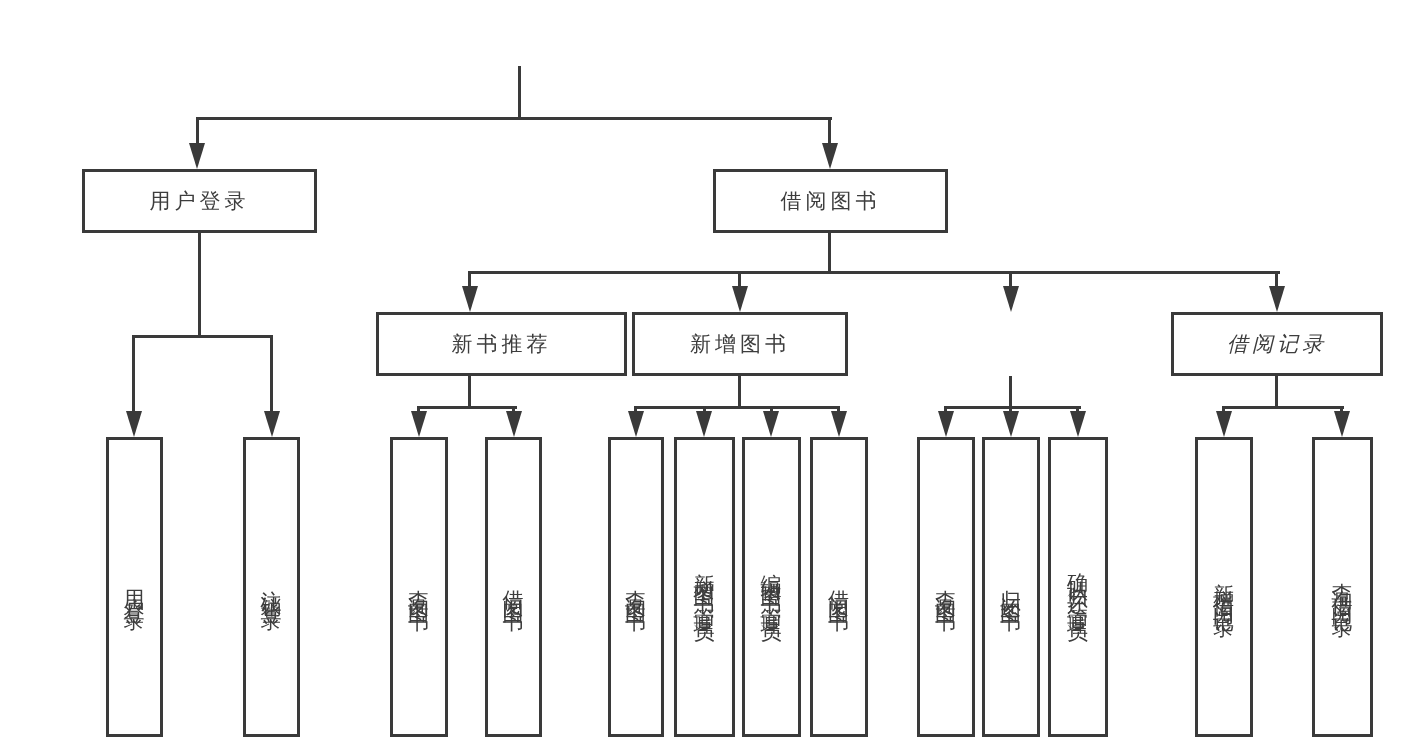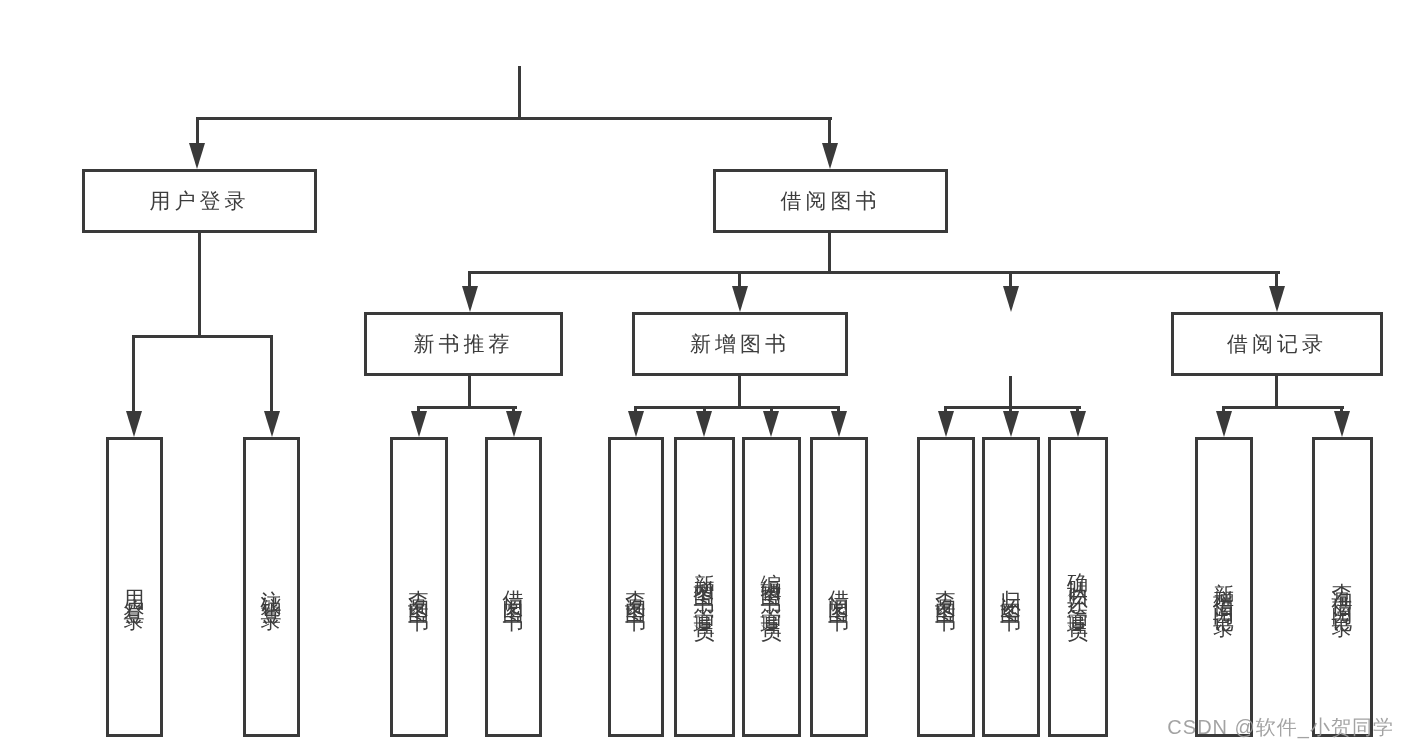--- a/index.html
+++ b/index.html
@@ -100,23 +100,23 @@
   <div class="line" style="left:468px; top:271px; width:812px; height:3px;"></div>
   <div class="line" style="left:468px; top:271px; width:3px; height:18px;"></div>
   <div class="arrow" style="left:462px; top:286px;"></div>
   <div class="line" style="left:738px; top:271px; width:3px; height:18px;"></div>
   <div class="arrow" style="left:732px; top:286px;"></div>
   <div class="line" style="left:1009px; top:271px; width:3px; height:18px;"></div>
   <div class="arrow" style="left:1003px; top:286px;"></div>
   <div class="line" style="left:1275px; top:271px; width:3px; height:18px;"></div>
   <div class="arrow" style="left:1269px; top:286px;"></div>
 
-  <div class="box" style="left:364px; top:312px; width:199px; height:64px;text-align:center;">新书推荐</div>
+  <div class="box" style="left:376px; top:312px; width:251px; height:64px;text-align:center;">新书推荐</div>
   <div class="box" style="left:632px; top:312px; width:216px; height:64px;">新增图书</div>
-  <div class="box" style="left:1171px; top:312px; width:212px; height:64px;">借阅记录</div>
+  <div class="box" style="left:1171px; top:312px; width:212px; height:64px;font-style:italic;">借阅记录</div>
 
   <div class="line" style="left:468px; top:376px; width:3px; height:33px;"></div>
   <div class="line" style="left:417px; top:406px; width:100px; height:3px;"></div>
   <div class="line" style="left:417px; top:406px; width:3px; height:8px;"></div>
   <div class="arrow" style="left:411px; top:411px;"></div>
   <div class="line" style="left:512px; top:406px; width:3px; height:8px;"></div>
   <div class="arrow" style="left:506px; top:411px;"></div>
 
   <div class="line" style="left:738px; top:376px; width:3px; height:33px;"></div>
   <div class="line" style="left:634px; top:406px; width:206px; height:3px;"></div>
@@ -156,15 +156,14 @@
   <div class="vbox" style="left:742px; width:59px;">编辑图书（管理员）</div>
   <div class="vbox" style="left:810px; width:58px;">借阅图书</div>
 
   <div class="vbox" style="left:917px; width:58px;">查询图书</div>
   <div class="vbox" style="left:982px; width:58px;">归还图书</div>
   <div class="vbox" style="left:1048px; width:60px;">确认归还（管理员）</div>
 
   <div class="vbox" style="left:1195px; width:58px;">新增借阅记录</div>
   <div class="vbox" style="left:1312px; width:61px;">查询借阅记录</div>
 
-  <div class="watermark">CSDN @软件_小贺同学</div>
 
 </div>
 
 </body></html>

